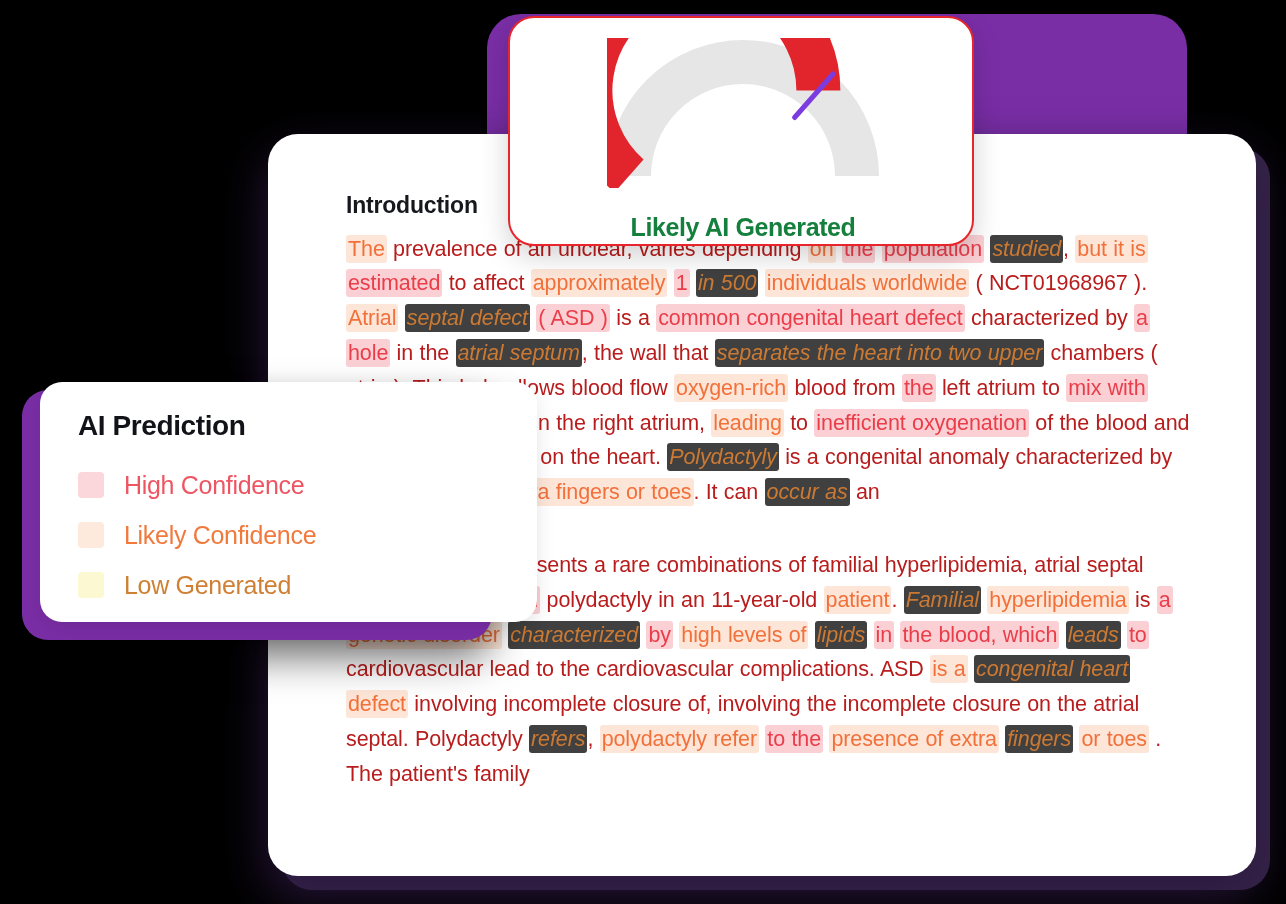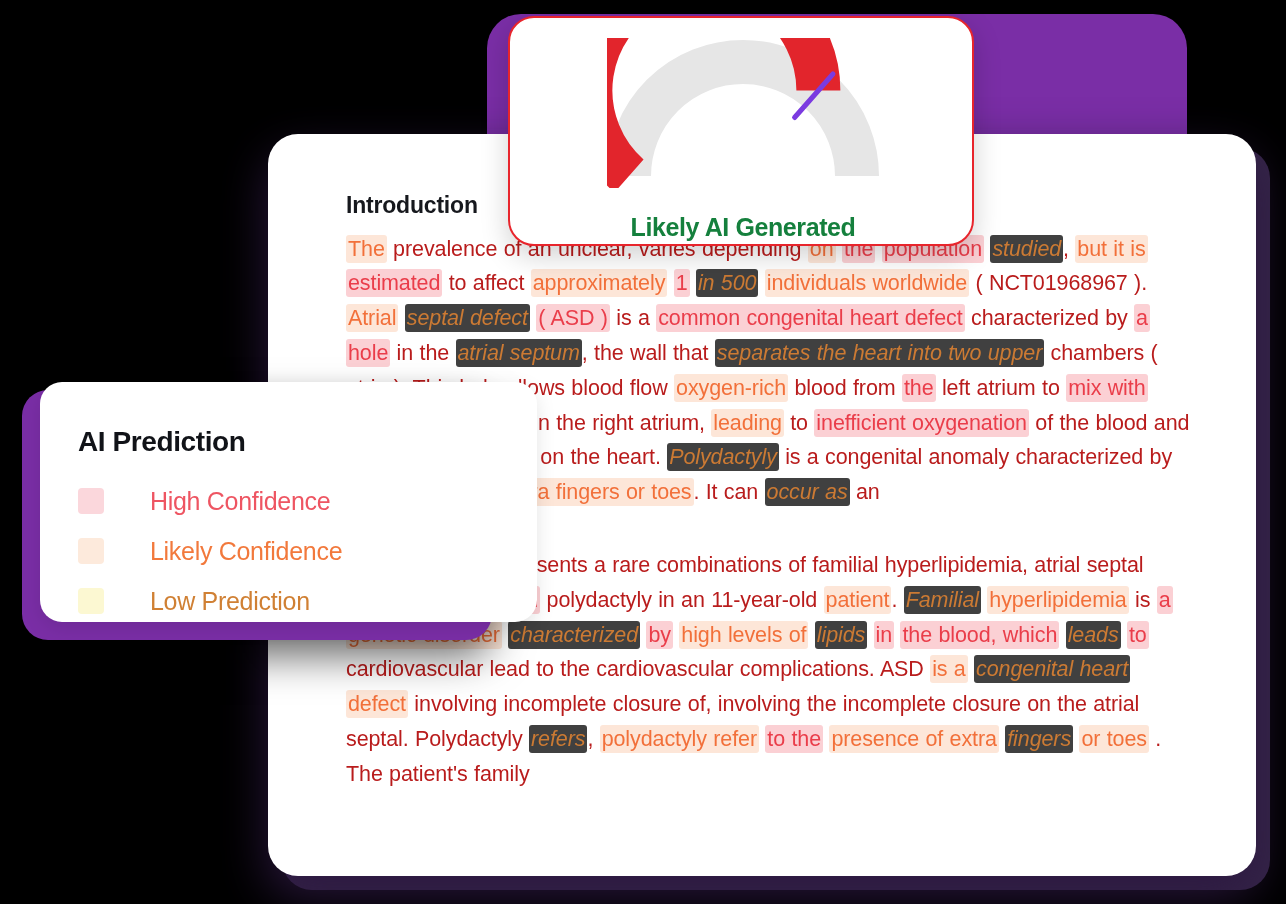--- a/index.html
+++ b/index.html
@@ -151,35 +151,34 @@
     box-shadow: 0 16px 40px rgba(0,0,0,0.6);
   }
   .legend-card {
     position: absolute;
     left: 40px;
     top: 382px;
     width: 497px;
     height: 240px;
     background: #ffffff;
     border-radius: 22px;
-    padding: 44px 0 0 38px;
+    padding: 28px 0 0 38px;
     box-shadow: 0 6px 20px rgba(0,0,0,0.10);
   }
   .legend-title {
     font-size: 28px;
     font-weight: bold;
     color: #111318;
     letter-spacing: -0.4px;
     margin: 0 0 18px 0;
   }
   .legend-row {
     display: flex;
     align-items: center;
     height: 50px;
-    gap: 26px;
   }
   .legend-swatch {
     width: 26px;
     height: 26px;
     border-radius: 4px;
     margin-right: 20px;
     flex: 0 0 auto;
   }
   .legend-text {
     font-size: 25px;
@@ -224,17 +223,17 @@
       <span class="legend-text lt-high">High Confidence</span>
     </div>
 
     <div class="legend-row">
       <span class="legend-swatch" style="background: rgb(253, 234, 220);"></span>
       <span class="legend-text lt-med">Likely Confidence</span>
     </div>
 
     <div class="legend-row">
       <span class="legend-swatch" style="background: rgb(252, 248, 210);"></span>
-      <span class="legend-text lt-low">Low Prediction</span>
+      <span class="legend-text lt-low">Low Generated</span>
     </div>
   </div>
 
 </div>
 
 </body></html>

